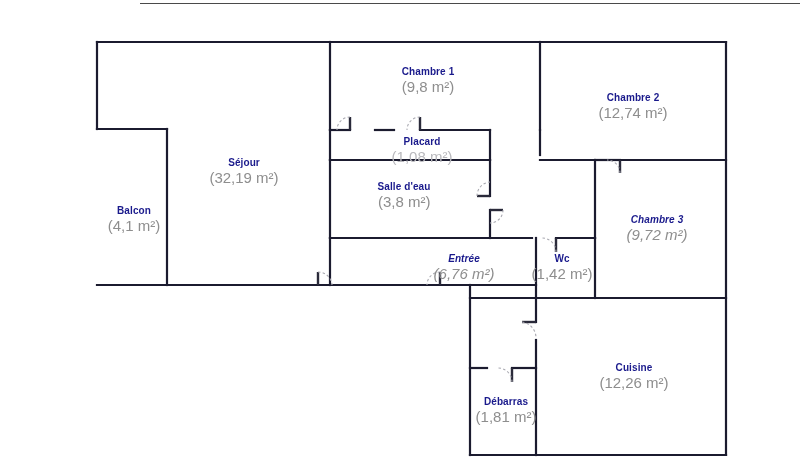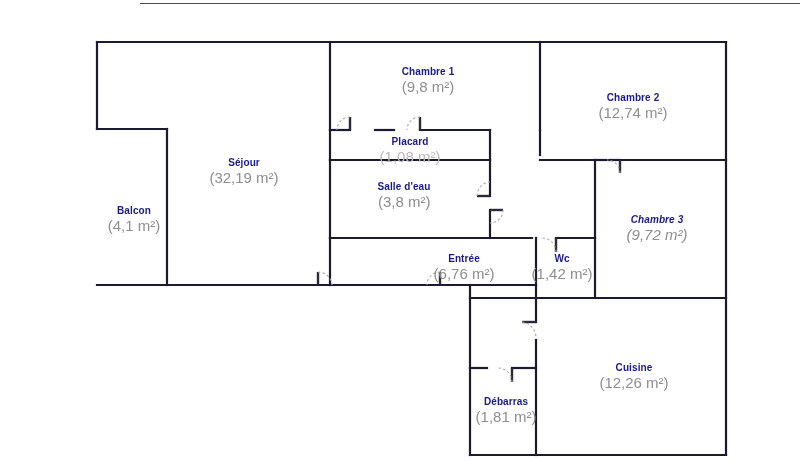--- a/index.html
+++ b/index.html
@@ -184,37 +184,37 @@
   <div class="room-label" style="left:428px; top:81px;">
     <span class="room-name">Chambre 1</span>
     <span class="room-area">(9,8 m²)</span>
   </div>
 
   <div class="room-label" style="left:633px; top:107px;">
     <span class="room-name">Chambre 2</span>
     <span class="room-area">(12,74 m²)</span>
   </div>
 
-  <div class="room-label" style="left:410px; top:151px;">
+  <div class="room-label" style="left:422px; top:151px;">
     <span class="room-name">Placard</span>
     <span class="room-area obscured">(1,08 m²)</span>
   </div>
 
   <div class="room-label" style="left:404px; top:196px;">
     <span class="room-name">Salle d'eau</span>
     <span class="room-area">(3,8 m²)</span>
   </div>
 
 
   <div class="room-label" style="left:657px; top:229px;font-style:italic;">
     <span class="room-name">Chambre 3</span>
     <span class="room-area">(9,72 m²)</span>
   </div>
 
-  <div class="room-label" style="left:464px; top:268px;">
+  <div class="room-label" style="left:464px; top:268px;font-style:italic;">
     <span class="room-name">Entrée</span>
     <span class="room-area">(6,76 m²)</span>
   </div>
 
   <div class="room-label" style="left:562px; top:268px;">
     <span class="room-name">Wc</span>
     <span class="room-area">(1,42 m²)</span>
   </div>
 
   <div class="room-label" style="left:634px; top:377px;">

